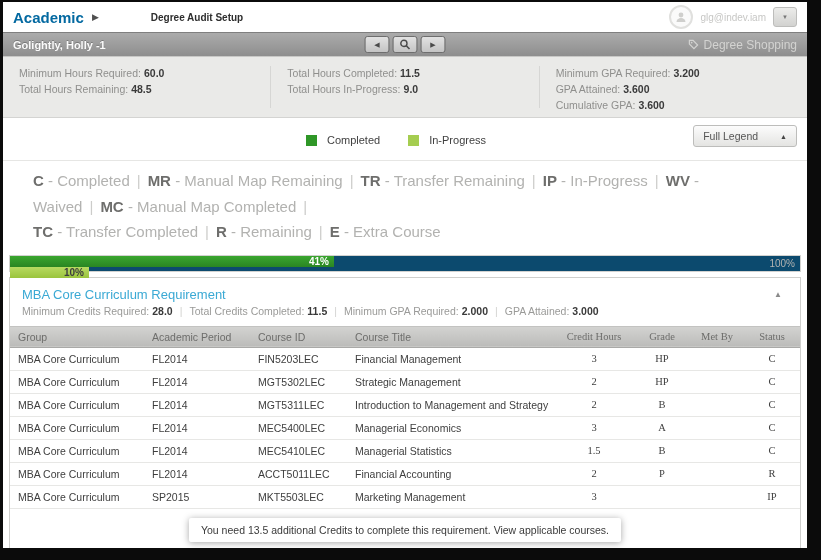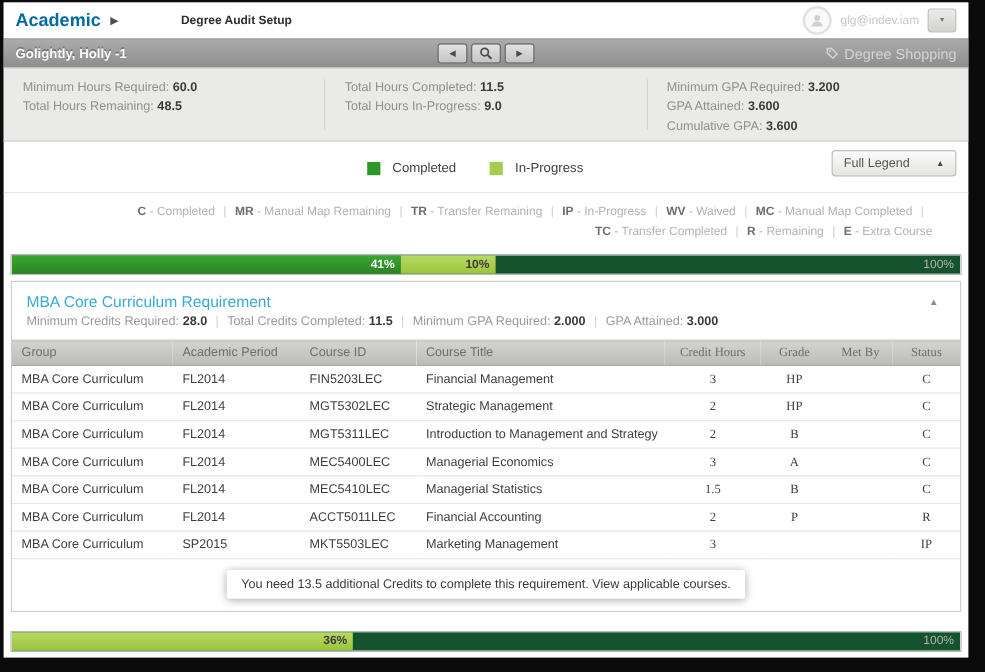--- a/index.html
+++ b/index.html
@@ -31,27 +31,27 @@
   .sum-row b{color:#3a3a3a;margin-left:3px;}
 
   
   .legend-row{height:26px;margin-top:9px;display:flex;align-items:center;justify-content:center;gap:10px;position:relative;}
   .swatch{width:11px;height:11px;display:inline-block;}
   .swatch.completed{background:#2f9727;}
   .swatch.inprogress{background:#a5cd50;}
   .legend-label{font-size:11px;color:#3f3f3f;margin-right:18px;}
   .full-legend-btn{position:absolute;right:10px;top:-2px;display:flex;align-items:center;gap:22px;padding:4px 9px;background:linear-gradient(#fcfcfc,#e4e4e2);border:1px solid #bdbdbb;border-radius:3px;font-size:10.5px;color:#555;cursor:pointer;}
   .full-legend-btn .caret{font-size:7px;color:#444;}
-  .legend-codes{margin-top:7px;border-top:1px solid #e6e6e4;padding:7px 30px 8px;text-align:right;font-size:10px;color:#b2b2b0;line-height:1.7;}
+  .legend-codes{margin-top:7px;border-top:1px solid #e6e6e4;padding:7px 30px 8px;text-align:left;font-size:15px;color:#b2b2b0;line-height:1.7;}
   .lg-item .code{font-weight:bold;color:#6e6e6c;}
   .lg-item::after{content:"|";color:#ccccca;margin:0 7px;}
   .lg-item.no-sep::after{content:"";margin:0;}
 
   
-  .progress{height:17px;background:#14532d;border:1px solid #d2d2d0;margin:2px 6px 5px;position:relative;display:flex;box-sizing:border-box;}
+  .progress{height:17px;background:#0c4a6e;border:1px solid #d2d2d0;margin:2px 6px 5px;position:relative;display:flex;box-sizing:border-box;flex-direction:column;}
   .progress .seg{height:100%;display:flex;align-items:center;justify-content:flex-end;font-size:10px;font-weight:bold;padding-right:5px;box-sizing:border-box;}
   .seg.completed{background:linear-gradient(#3aa62f,#2a8522);color:#fff;}
   .seg.inprogress{background:linear-gradient(#b7da61,#9bc43d);color:#3d3d3d;}
   .progress .max{position:absolute;right:5px;top:0;height:100%;display:flex;align-items:center;font-size:10px;color:#b3b3b1;}
   .progress.bottom{margin-top:16px;align-items:flex-end;}
 
   
   .req-card{margin:3px 6px 0;border:1px solid #cfcfcd;background:#fff;padding-bottom:8px;}
   .req-head{display:flex;align-items:center;padding:9px 12px 3px;}
   .req-title{font-size:13px;color:#3aa9d4;cursor:pointer;}

